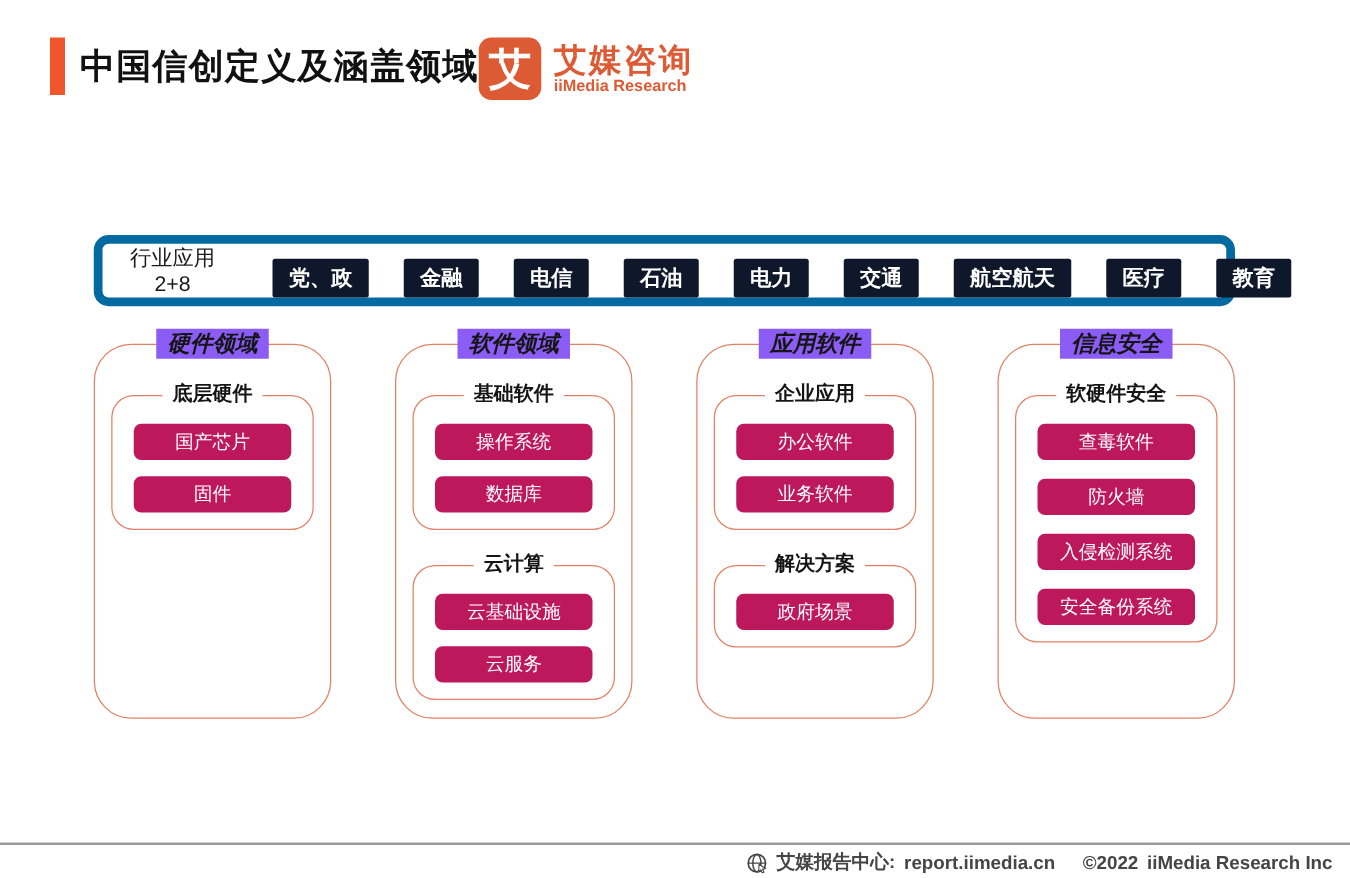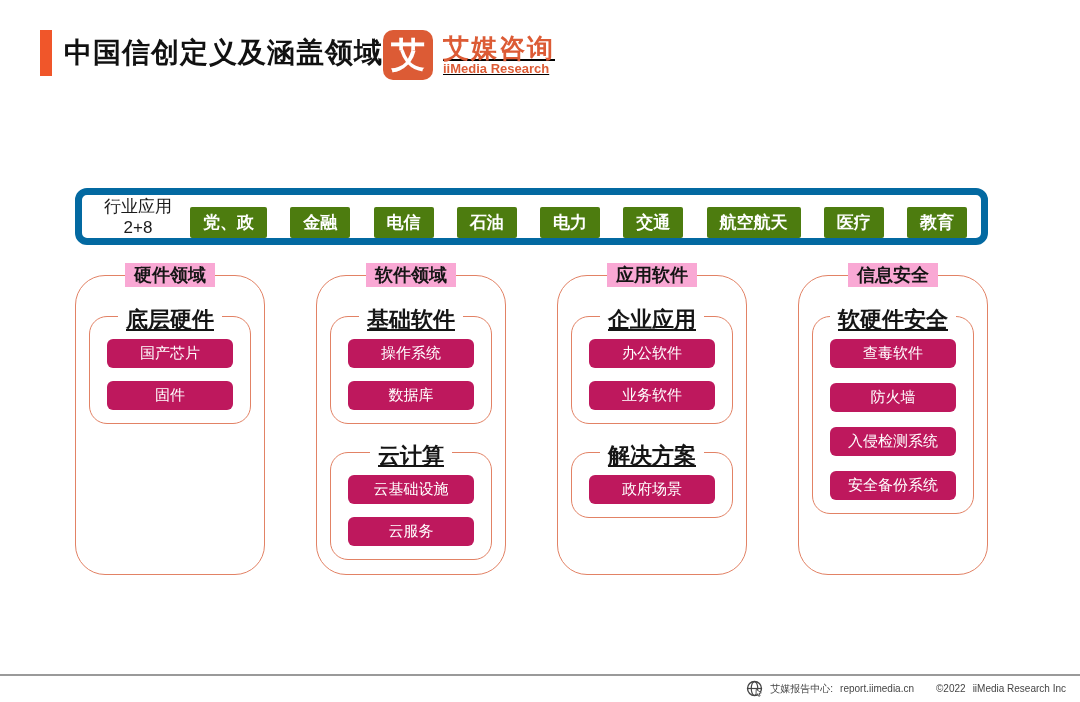--- a/index.html
+++ b/index.html
@@ -20,21 +20,21 @@
   }
   .title-wrap { display: flex; align-items: center; gap: 12px; }
   .accent-bar { width: 12px; height: 46px; background: #F0562A; }
   .page-title { font-size: 28px; font-weight: bold; color: #111; letter-spacing: 1px; }
   .logo { display: flex; align-items: center; gap: 10px; padding-right: 4px; }
   .logo-icon {
     width: 50px; height: 50px; background: #DC5B35; border-radius: 10px;
     color: #fff; font-size: 34px; font-weight: bold;
     display: flex; align-items: center; justify-content: center;
   }
-  .logo-text { display: flex; flex-direction: column; line-height: 1.1; text-decoration: underline; }
+  .logo-text { display: flex; flex-direction: column; line-height: 1.1; }
   .logo-brand { color: #DC5B35; font-size: 26px; font-weight: bold; letter-spacing: 2px; }
   .logo-sub { color: #DC5B35; font-size: 13px; font-weight: bold; }
 
   
   .industry {
     margin: 106px 92px 0 75px;
     height: 57px;
     border: 7px solid #0369a1;
     border-radius: 12px;
     display: flex;
@@ -43,64 +43,64 @@
   }
   .industry-label {
     text-align: center; color: #1a1a1a; font-size: 17px; line-height: 1.25;
     width: 92px; flex: 0 0 auto;
   }
   .industry-tags {
     flex: 1; display: flex; justify-content: space-between; align-items: center;
     padding-left: 6px;
   }
   .tag {
-    background: #4d7c0f; color: #fff; font-size: 17px; font-weight: bold;
-    padding: 4px 13px; border-radius: 2px; white-space: nowrap;
+    background: #0f172a; color: #fff; font-size: 17px; font-weight: bold;
+    padding: 4px 13px; border-radius: 2px; white-space: nowrap; margin-left: 28px;
   }
 
   
   .columns {
     margin: 30px 92px 0 75px;
     display: flex;
     justify-content: space-between;
   }
   .domain-box {
     position: relative;
     width: 190px;
     height: 300px;
     border: 1.5px solid #E28265;
     border-radius: 30px;
     padding: 0 13px;
   }
   .box-title {
     position: absolute;
     top: -13px; left: 50%;
     transform: translateX(-50%);
-    background: #f9a8d4;
+    background: #8b5cf6;
     padding: 0 9px;
     font-size: 18px; font-weight: bold; color: #151515;
     white-space: nowrap;
+    font-style: italic;
   }
   .group-box {
     position: relative;
     border: 1.5px solid #E28265;
     border-radius: 18px;
     padding: 22px 17px 13px;
   }
   .group-box.first { margin-top: 40px; }
   .group-box.second { margin-top: 28px; }
   .group-title {
     position: absolute;
     top: -12px; left: 50%;
     transform: translateX(-50%);
     background: #fff;
     padding: 0 8px;
-    font-size: 22px; font-weight: bold; color: #151515;
+    font-size: 16px; font-weight: bold; color: #151515;
     white-space: nowrap;
-    text-decoration: underline;
   }
   .btn {
     display: block;
     width: 100%;
     background: #be185d; color: #fff;
     font-size: 15px; text-align: center;
     padding: 5px 2px;
     border-radius: 6px;
     margin-bottom: 13px;
     white-space: nowrap;
@@ -110,23 +110,23 @@
   .group-box.tall .btn:last-child { margin-bottom: 0; }
 
   
   .footer {
     position: absolute;
     left: 0; right: 0; bottom: 0;
     height: 28px;
   }
   .footer-line { width: 100%; height: 0; border-top: 2px solid #9A9A9A; }
   .footer-content {
-    display: flex; justify-content: flex-end; align-items: center;
+    display: flex; justify-content: flex-end; align-items: flex-end;
     gap: 7px; padding: 4px 14px 0 0;
-    color: #454545; font-size: 10px; font-weight: normal;
+    color: #454545; font-size: 15px; font-weight: bold;
   }
   .footer-icon { display: inline-flex; }
   .footer-sep { display: inline-block; width: 8px; }
 </style>
 </head>
 <body>
 
 <div class="header">
   <div class="title-wrap">
     <div class="accent-bar"></div>

